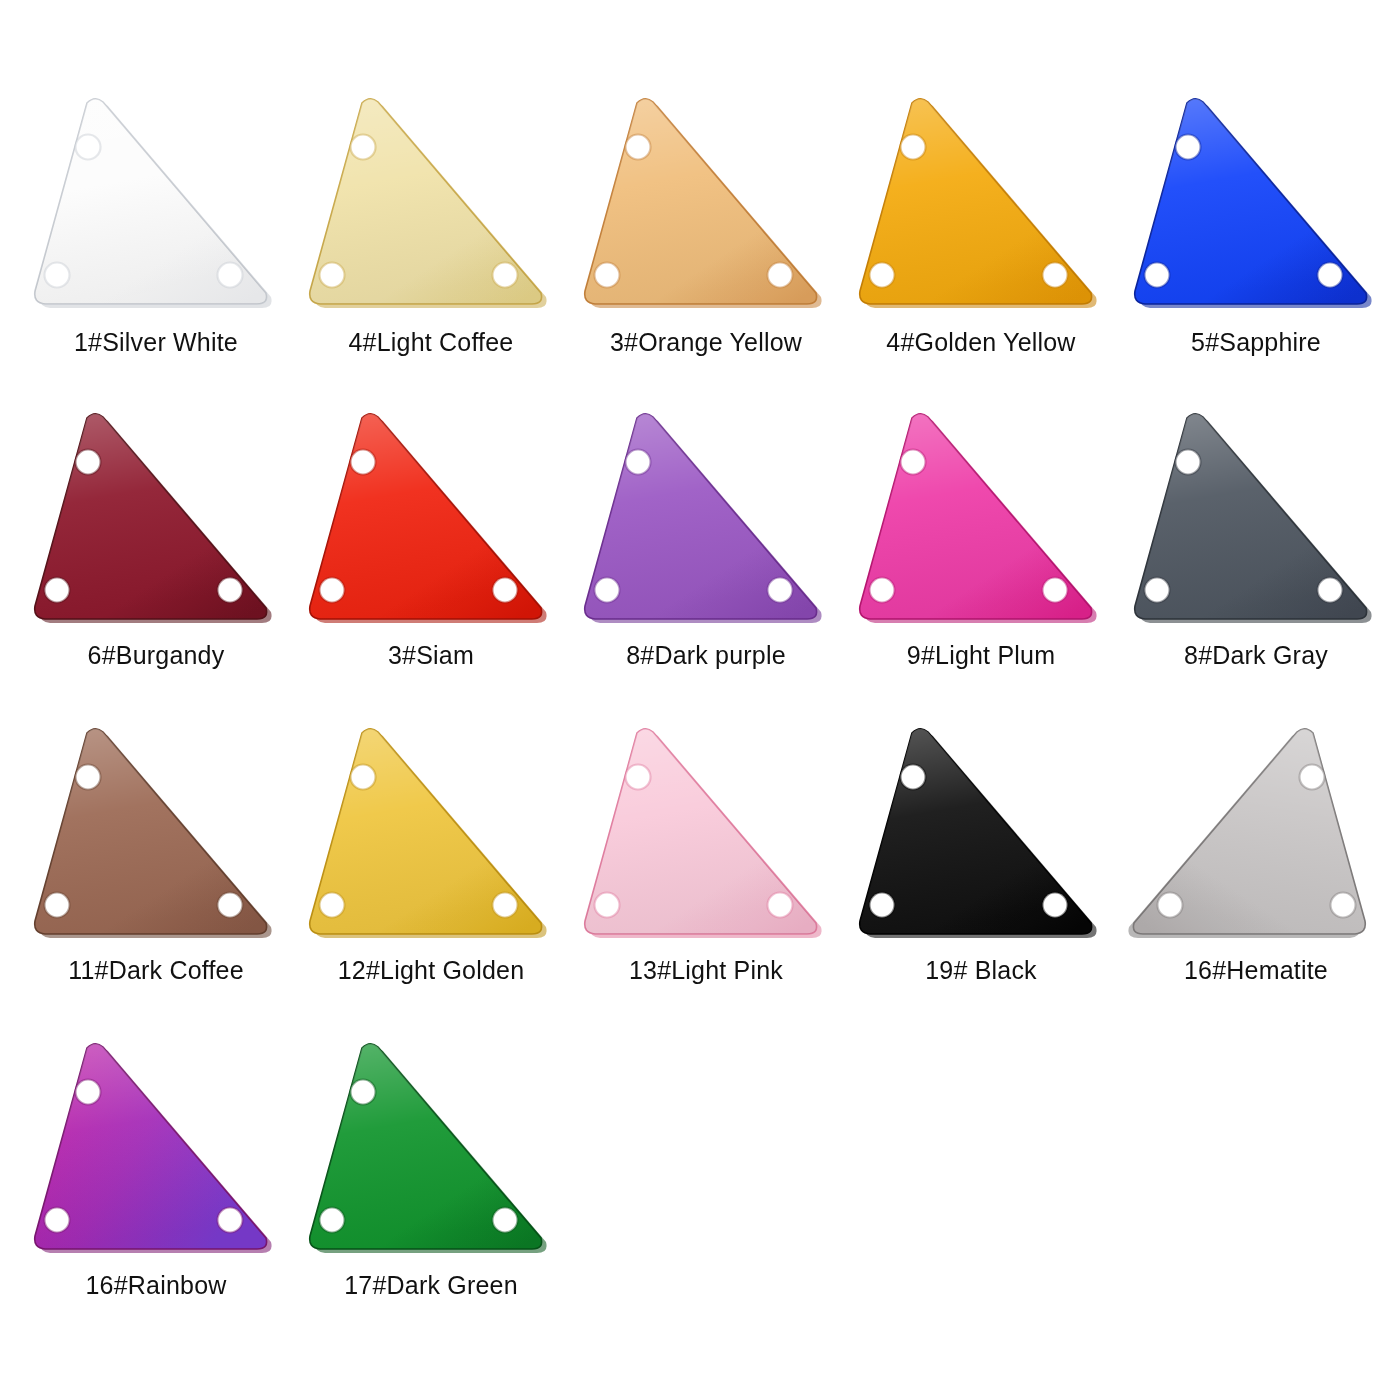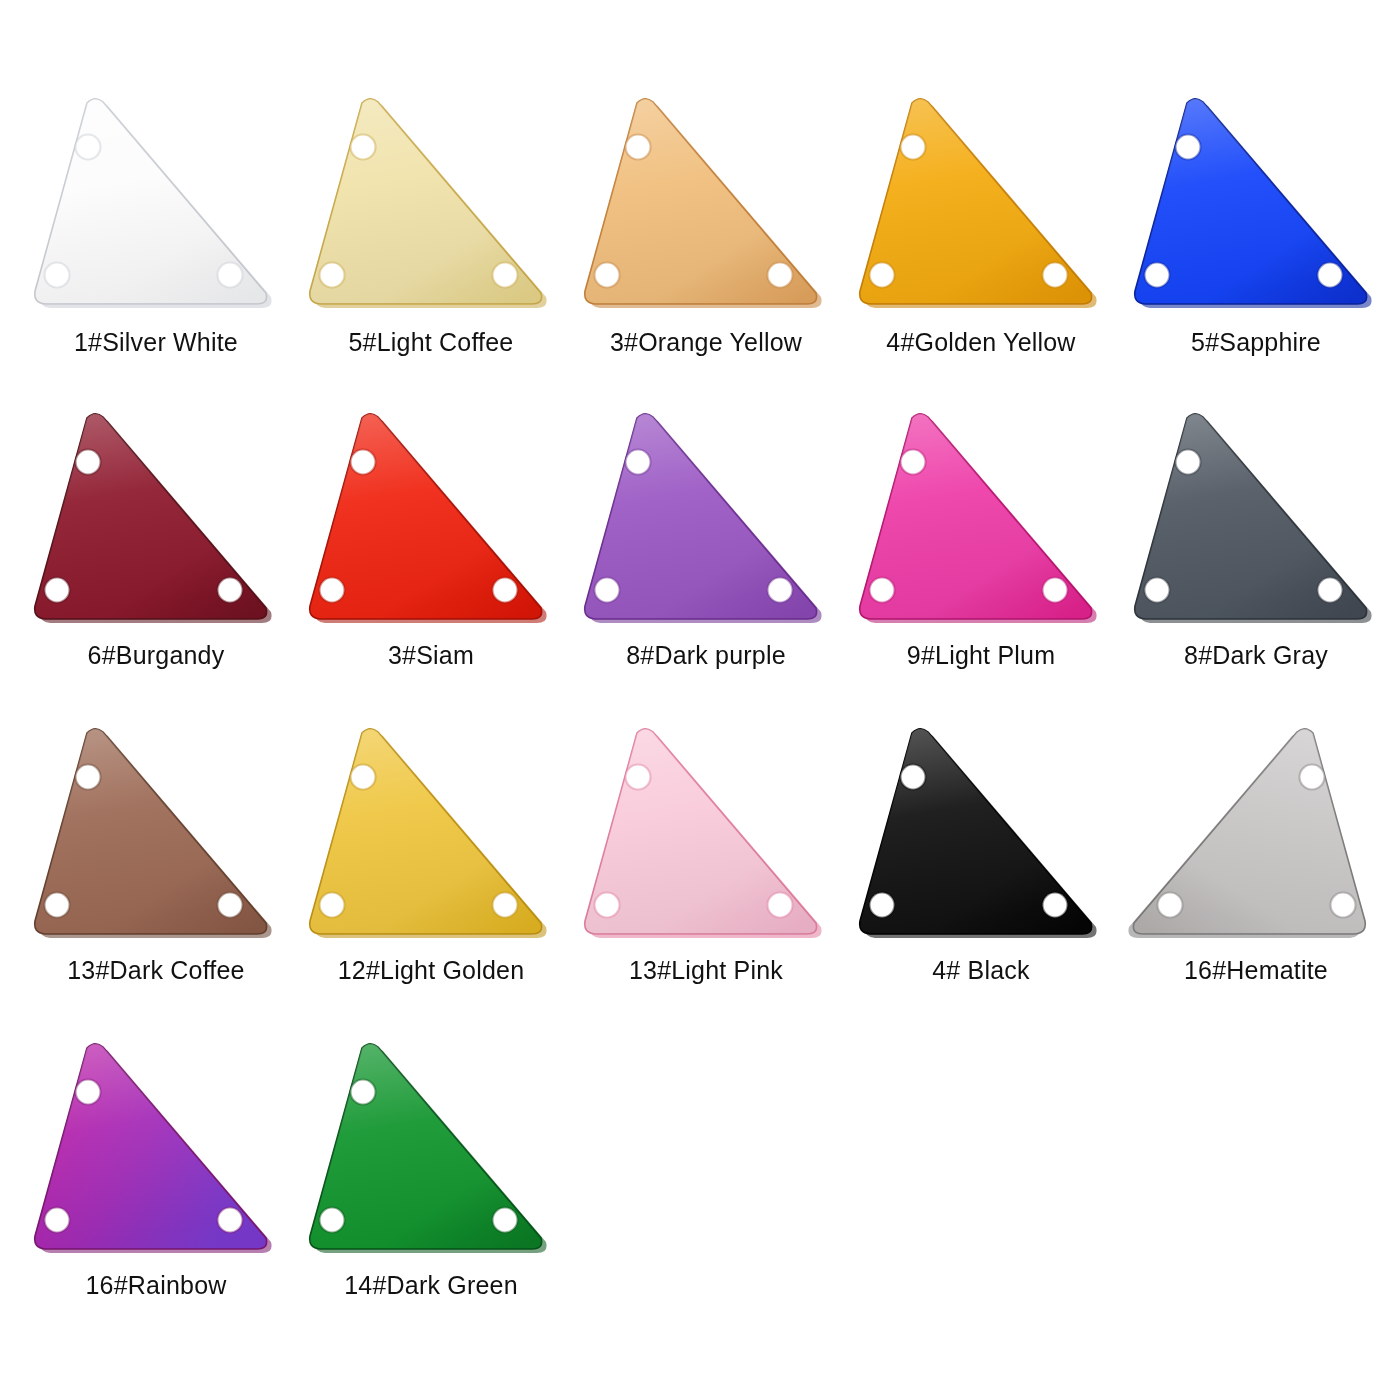--- a/index.html
+++ b/index.html
@@ -96,21 +96,21 @@
               </linearGradient>
             </defs>
             <path d="M62,8 L10,196 Q8,208 20,209 L232,209 Q244,209 241,198 L78,7 Q70,0 62,8 Z" transform="translate(5,4)" fill="#C9A94B" opacity="0.55"></path>
             <path d="M62,8 L10,196 Q8,208 20,209 L232,209 Q244,209 241,198 L78,7 Q70,0 62,8 Z" fill="url(#g1)" stroke="#C9A94B" stroke-width="1.6"></path>
             <path d="M62,8 L10,196 Q8,208 20,209 L232,209 Q244,209 241,198 L78,7 Q70,0 62,8 Z" fill="url(#h1)"></path>
             <circle cx="63" cy="52" r="12.5" fill="#FFFFFF" stroke="#C9A94B" stroke-opacity="0.45" stroke-width="2.2"></circle>
             <circle cx="32" cy="180" r="12.5" fill="#FFFFFF" stroke="#C9A94B" stroke-opacity="0.45" stroke-width="2.2"></circle>
             <circle cx="205" cy="180" r="12.5" fill="#FFFFFF" stroke="#C9A94B" stroke-opacity="0.45" stroke-width="2.2"></circle>
           </svg>
         </div>
-        <div class="label">5#Light Coffee</div>
+        <div class="label">4#Light Coffee</div>
       </div>
       <div class="cell r1">
         <div class="gemwrap">
           <svg viewBox="0 0 250 218" xmlns="http://www.w3.org/2000/svg">
             <defs>
               <linearGradient id="g2" x1="0.15" y1="0" x2="0.9" y2="1">
                 <stop offset="0%" stop-color="#F0BE7C"></stop>
                 <stop offset="70%" stop-color="#F0BE7C"></stop>
                 <stop offset="100%" stop-color="#E2A45F"></stop>
               </linearGradient>
@@ -321,21 +321,21 @@
               </linearGradient>
             </defs>
             <path d="M62,8 L10,196 Q8,208 20,209 L232,209 Q244,209 241,198 L78,7 Q70,0 62,8 Z" transform="translate(5,4)" fill="#65402F" opacity="0.55"></path>
             <path d="M62,8 L10,196 Q8,208 20,209 L232,209 Q244,209 241,198 L78,7 Q70,0 62,8 Z" fill="url(#g10)" stroke="#65402F" stroke-width="1.6"></path>
             <path d="M62,8 L10,196 Q8,208 20,209 L232,209 Q244,209 241,198 L78,7 Q70,0 62,8 Z" fill="url(#h10)"></path>
             <circle cx="63" cy="52" r="12.5" fill="#FFFFFF" stroke="#65402F" stroke-opacity="0.45" stroke-width="2.2"></circle>
             <circle cx="32" cy="180" r="12.5" fill="#FFFFFF" stroke="#65402F" stroke-opacity="0.45" stroke-width="2.2"></circle>
             <circle cx="205" cy="180" r="12.5" fill="#FFFFFF" stroke="#65402F" stroke-opacity="0.45" stroke-width="2.2"></circle>
           </svg>
         </div>
-        <div class="label">13#Dark Coffee</div>
+        <div class="label">11#Dark Coffee</div>
       </div>
       <div class="cell r3">
         <div class="gemwrap">
           <svg viewBox="0 0 250 218" xmlns="http://www.w3.org/2000/svg">
             <defs>
               <linearGradient id="g11" x1="0.15" y1="0" x2="0.9" y2="1">
                 <stop offset="0%" stop-color="#EFC640"></stop>
                 <stop offset="70%" stop-color="#EFC640"></stop>
                 <stop offset="100%" stop-color="#E2B522"></stop>
               </linearGradient>
@@ -396,21 +396,21 @@
               </linearGradient>
             </defs>
             <path d="M62,8 L10,196 Q8,208 20,209 L232,209 Q244,209 241,198 L78,7 Q70,0 62,8 Z" transform="translate(5,4)" fill="#000000" opacity="0.55"></path>
             <path d="M62,8 L10,196 Q8,208 20,209 L232,209 Q244,209 241,198 L78,7 Q70,0 62,8 Z" fill="url(#g13)" stroke="#000000" stroke-width="1.6"></path>
             <path d="M62,8 L10,196 Q8,208 20,209 L232,209 Q244,209 241,198 L78,7 Q70,0 62,8 Z" fill="url(#h13)"></path>
             <circle cx="63" cy="52" r="12.5" fill="#FFFFFF" stroke="#000000" stroke-opacity="0.45" stroke-width="2.2"></circle>
             <circle cx="32" cy="180" r="12.5" fill="#FFFFFF" stroke="#000000" stroke-opacity="0.45" stroke-width="2.2"></circle>
             <circle cx="205" cy="180" r="12.5" fill="#FFFFFF" stroke="#000000" stroke-opacity="0.45" stroke-width="2.2"></circle>
           </svg>
         </div>
-        <div class="label">4# Black</div>
+        <div class="label">19# Black</div>
       </div>
       <div class="cell r3">
         <div class="gemwrap flip">
           <svg viewBox="0 0 250 218" xmlns="http://www.w3.org/2000/svg">
             <defs>
               <linearGradient id="g14" x1="0.15" y1="0" x2="0.9" y2="1">
                 <stop offset="0%" stop-color="#C9C6C6"></stop>
                 <stop offset="70%" stop-color="#C9C6C6"></stop>
                 <stop offset="100%" stop-color="#B6B2B2"></stop>
               </linearGradient>
@@ -471,16 +471,16 @@
               </linearGradient>
             </defs>
             <path d="M62,8 L10,196 Q8,208 20,209 L232,209 Q244,209 241,198 L78,7 Q70,0 62,8 Z" transform="translate(5,4)" fill="#065418" opacity="0.55"></path>
             <path d="M62,8 L10,196 Q8,208 20,209 L232,209 Q244,209 241,198 L78,7 Q70,0 62,8 Z" fill="url(#g16)" stroke="#065418" stroke-width="1.6"></path>
             <path d="M62,8 L10,196 Q8,208 20,209 L232,209 Q244,209 241,198 L78,7 Q70,0 62,8 Z" fill="url(#h16)"></path>
             <circle cx="63" cy="52" r="12.5" fill="#FFFFFF" stroke="#065418" stroke-opacity="0.45" stroke-width="2.2"></circle>
             <circle cx="32" cy="180" r="12.5" fill="#FFFFFF" stroke="#065418" stroke-opacity="0.45" stroke-width="2.2"></circle>
             <circle cx="205" cy="180" r="12.5" fill="#FFFFFF" stroke="#065418" stroke-opacity="0.45" stroke-width="2.2"></circle>
           </svg>
         </div>
-        <div class="label">14#Dark Green</div>
+        <div class="label">17#Dark Green</div>
       </div>
     </div>
 </div>
 
 </body></html>

